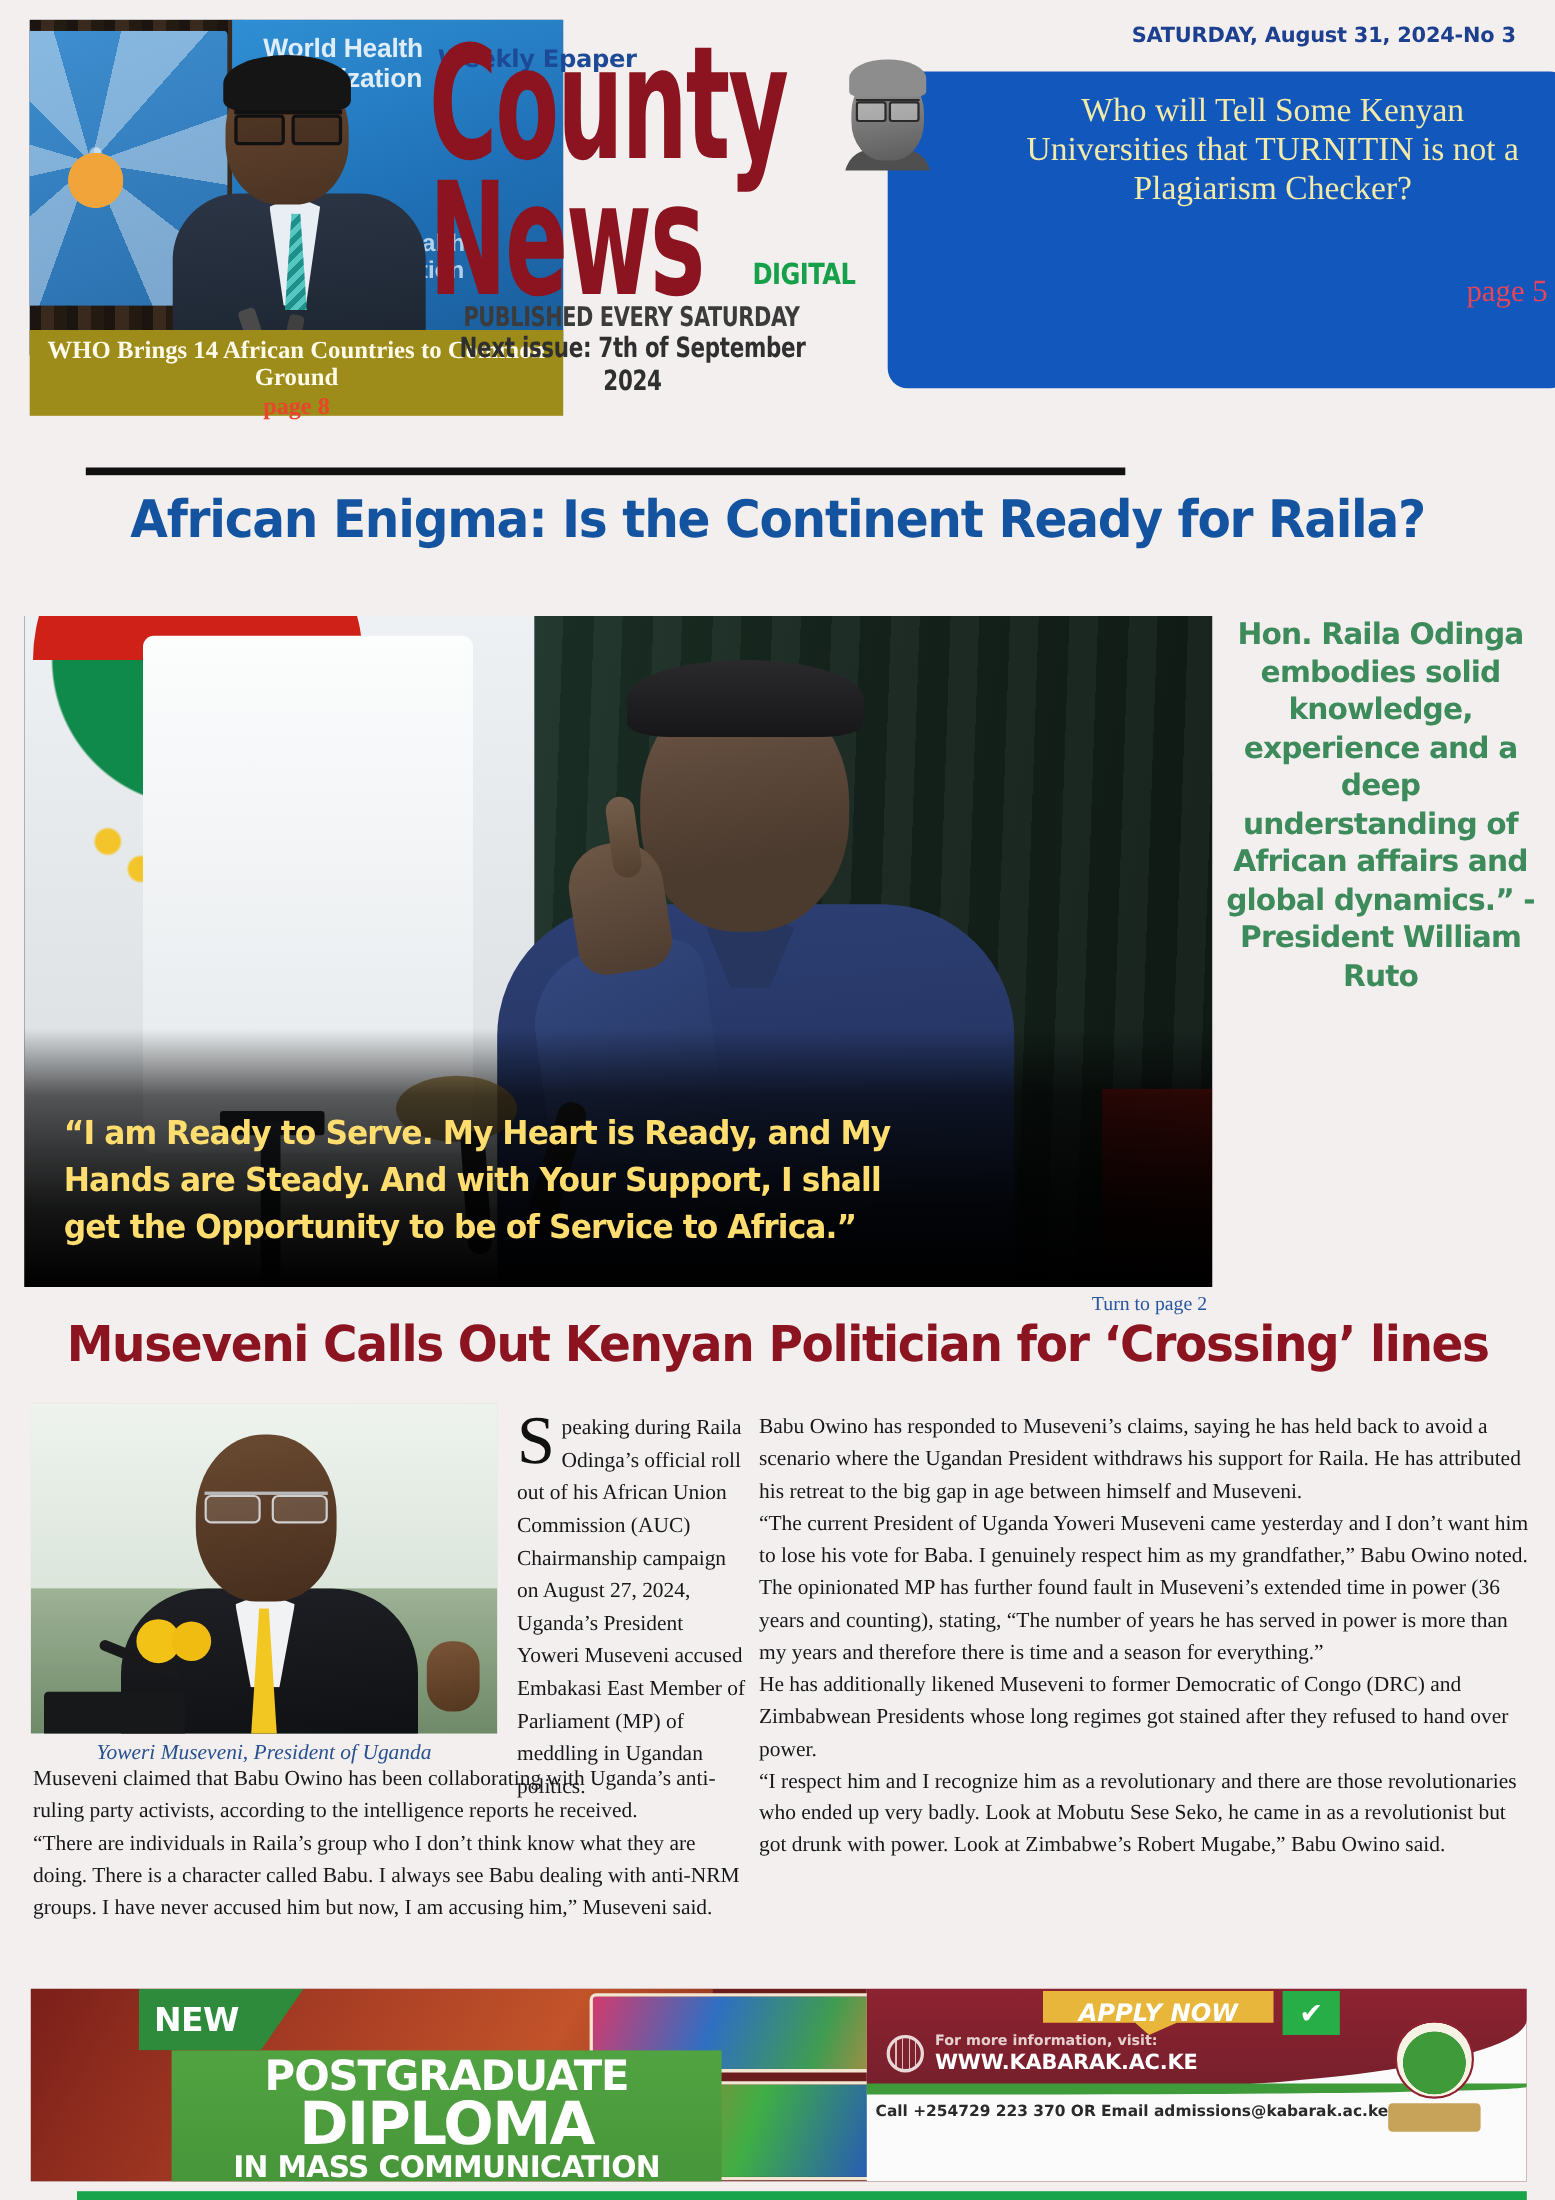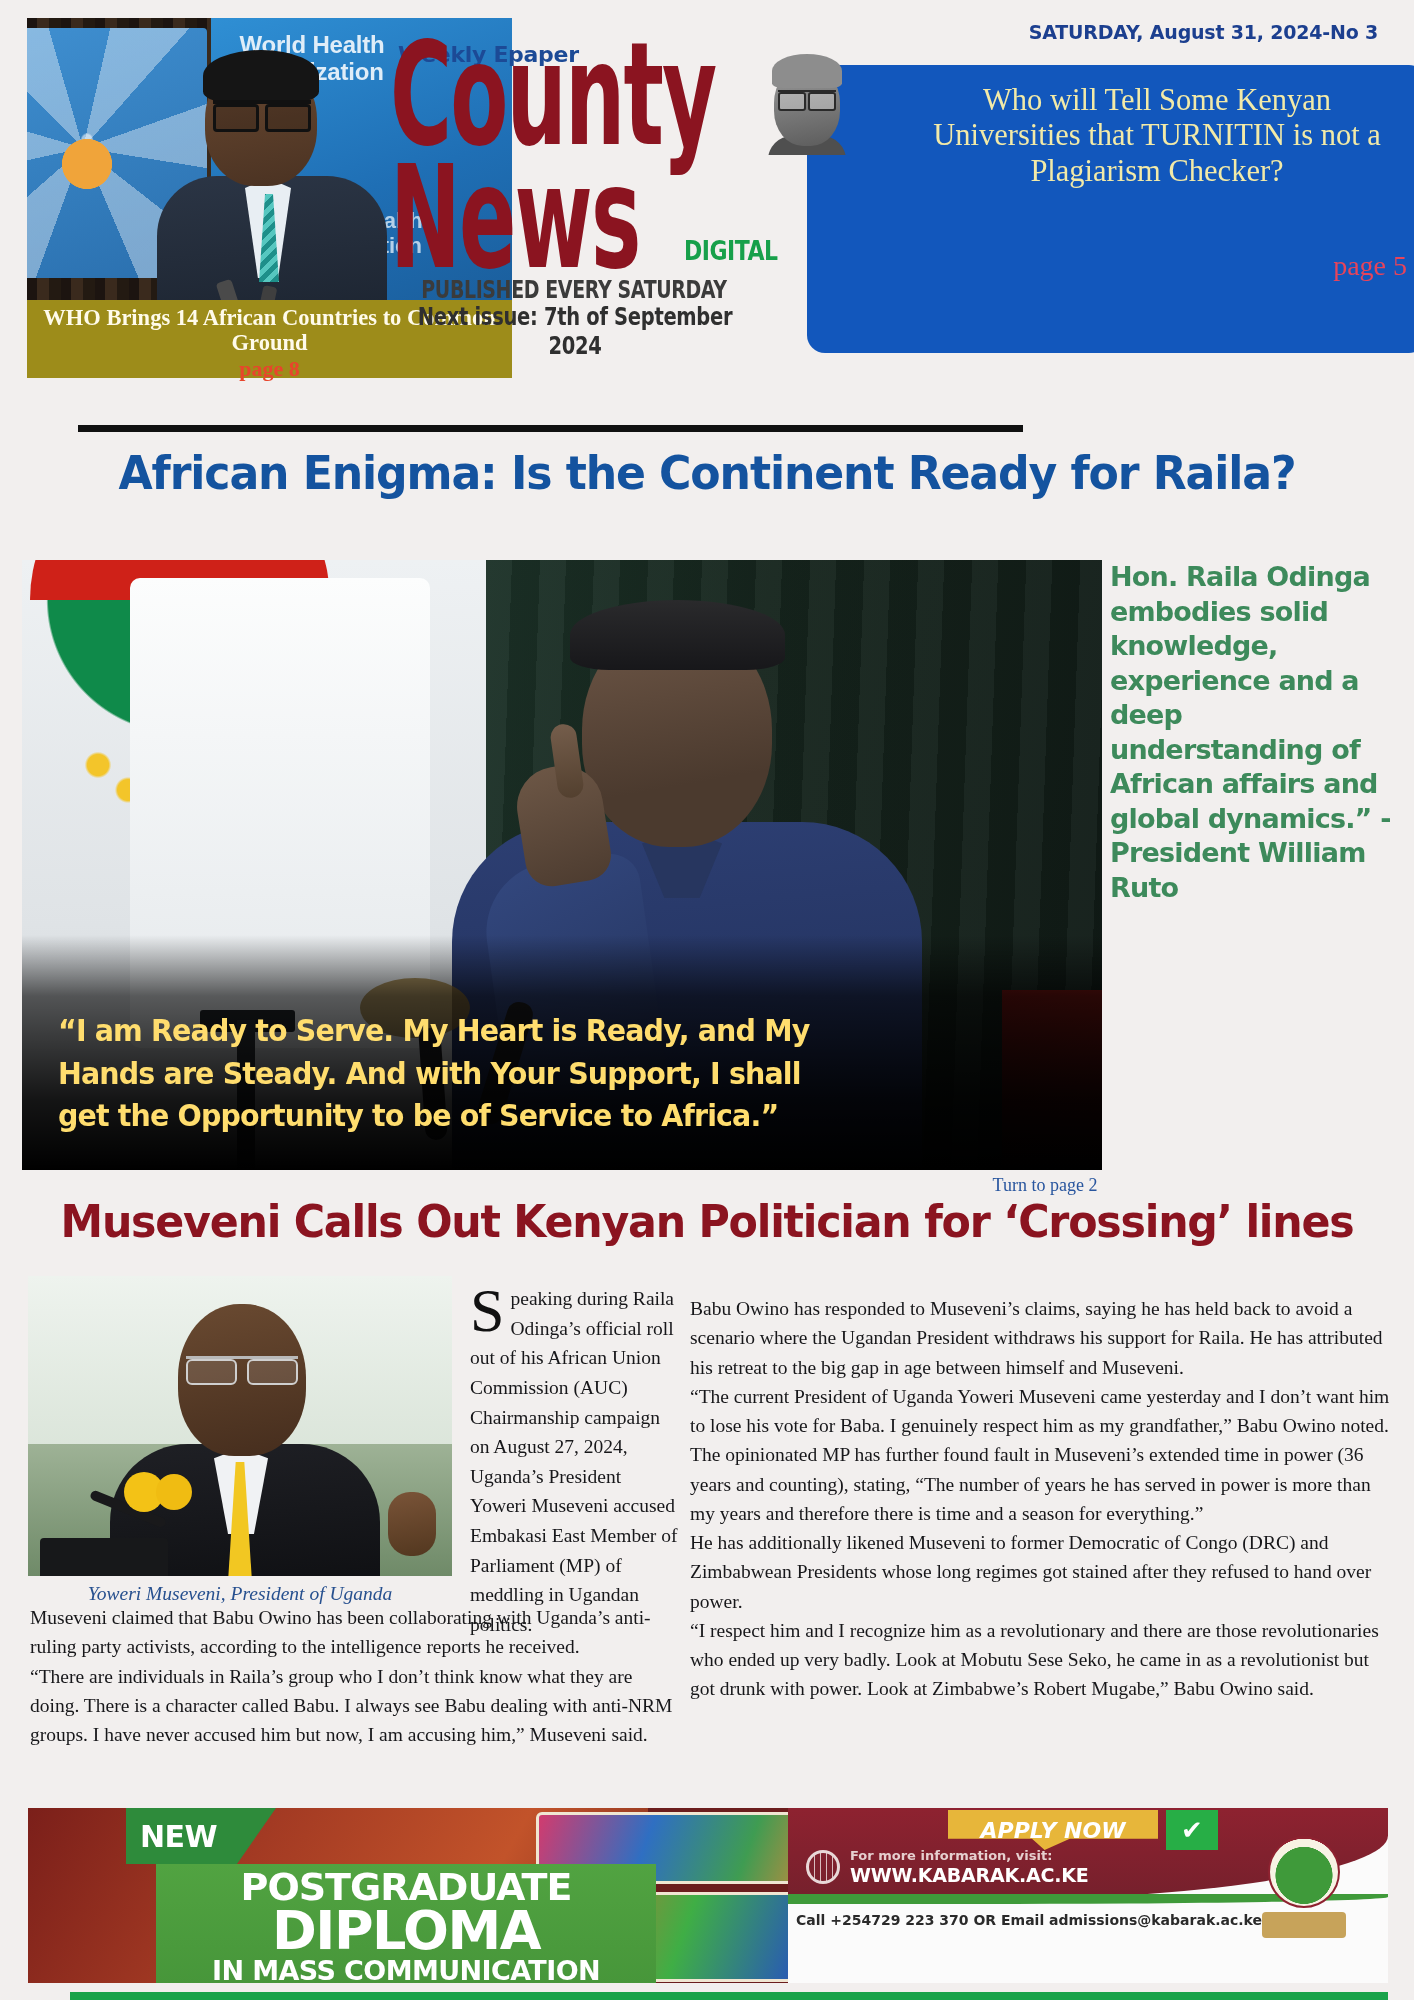--- a/index.html
+++ b/index.html
@@ -264,21 +264,21 @@
   .quote-text {
     position: absolute; left: 36px; bottom: 32px; width: 800px;
     font-family: "DejaVu Sans", sans-serif; font-weight: 700; font-size: 30px;
     line-height: 1.42; color: #ffdd6e; letter-spacing: -0.9px;
     transform: scaleX(.95); transform-origin: left bottom;
   }
 
   .ruto-quote {
     position: absolute; left: 1110px; top: 560px; width: 290px;
     font-family: "DejaVu Sans", sans-serif; font-weight: 700; font-size: 27px;
-    line-height: 1.28; color: #3d8a5b; letter-spacing: -0.8px;
+    line-height: 1.28; color: #3d8a5b; letter-spacing: -0.8px; text-align: center;
   }
   .turn-page {
     position: absolute; left: 945px; top: 1175px; width: 200px; text-align: center;
     font-family: "Liberation Serif", serif; font-size: 18px; color: #28559e;
   }
 
   
   .museveni-headline {
     position: absolute; left: 0; top: 1195px; width: 1414px; text-align: center;
     font-family: "DejaVu Sans", sans-serif; font-weight: 700; font-size: 45px;
@@ -318,21 +318,20 @@
   }
   .drop-col .dropcap {
     float: left; font-size: 62px; line-height: .78; padding: 2px 6px 0 0;
     font-family: "Liberation Serif", serif; font-weight: 400; color: #111;
   }
 
   .right-col {
     position: absolute; left: 690px; top: 1283px; width: 700px;
     font-family: "Liberation Serif", serif; font-size: 19.5px; line-height: 1.5;
     color: #17171a;
-    margin-top: 11px;
   }
   .right-col p { margin-bottom: 0; }
 
   .bottom-col {
     position: absolute; left: 30px; top: 1603px; width: 650px;
     font-family: "Liberation Serif", serif; font-size: 19.5px; line-height: 1.5;
     color: #17171a;
   }
 
   

